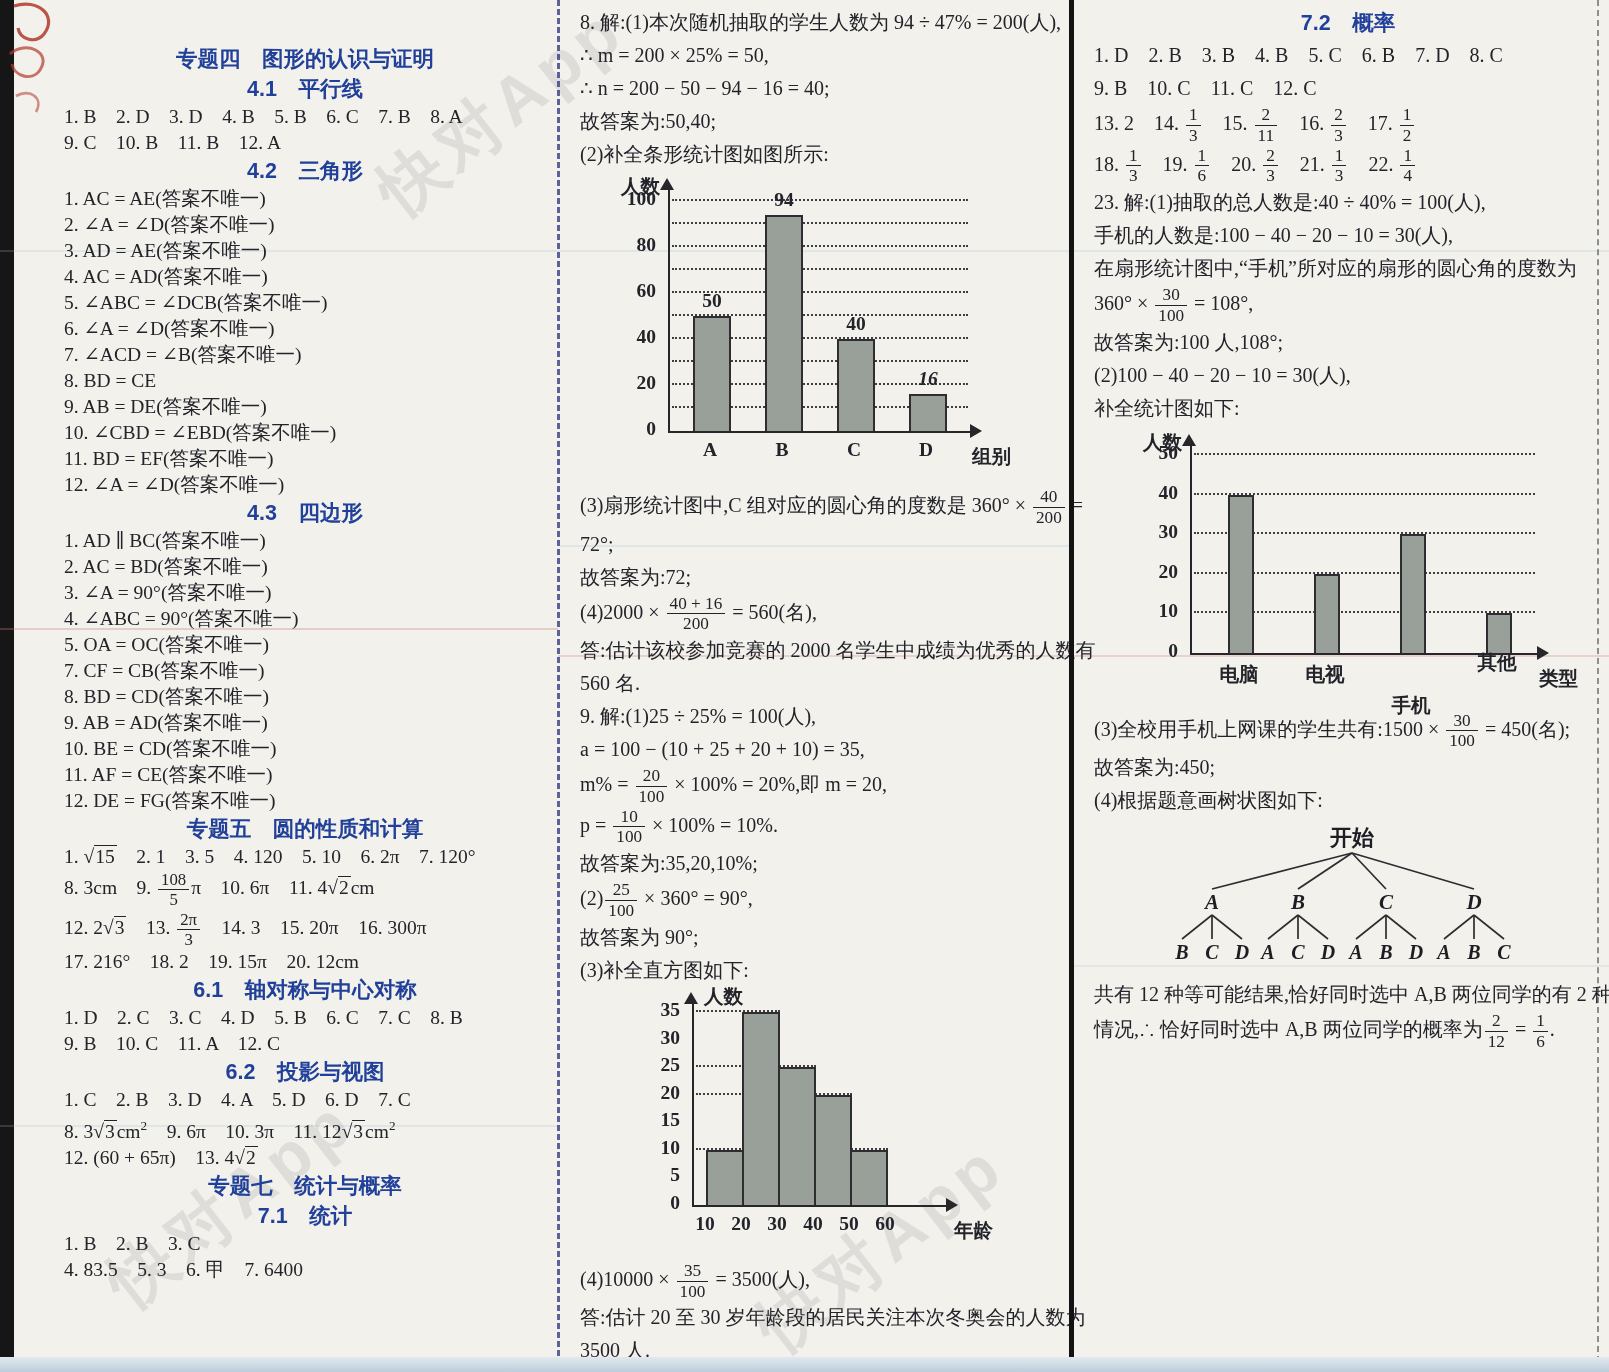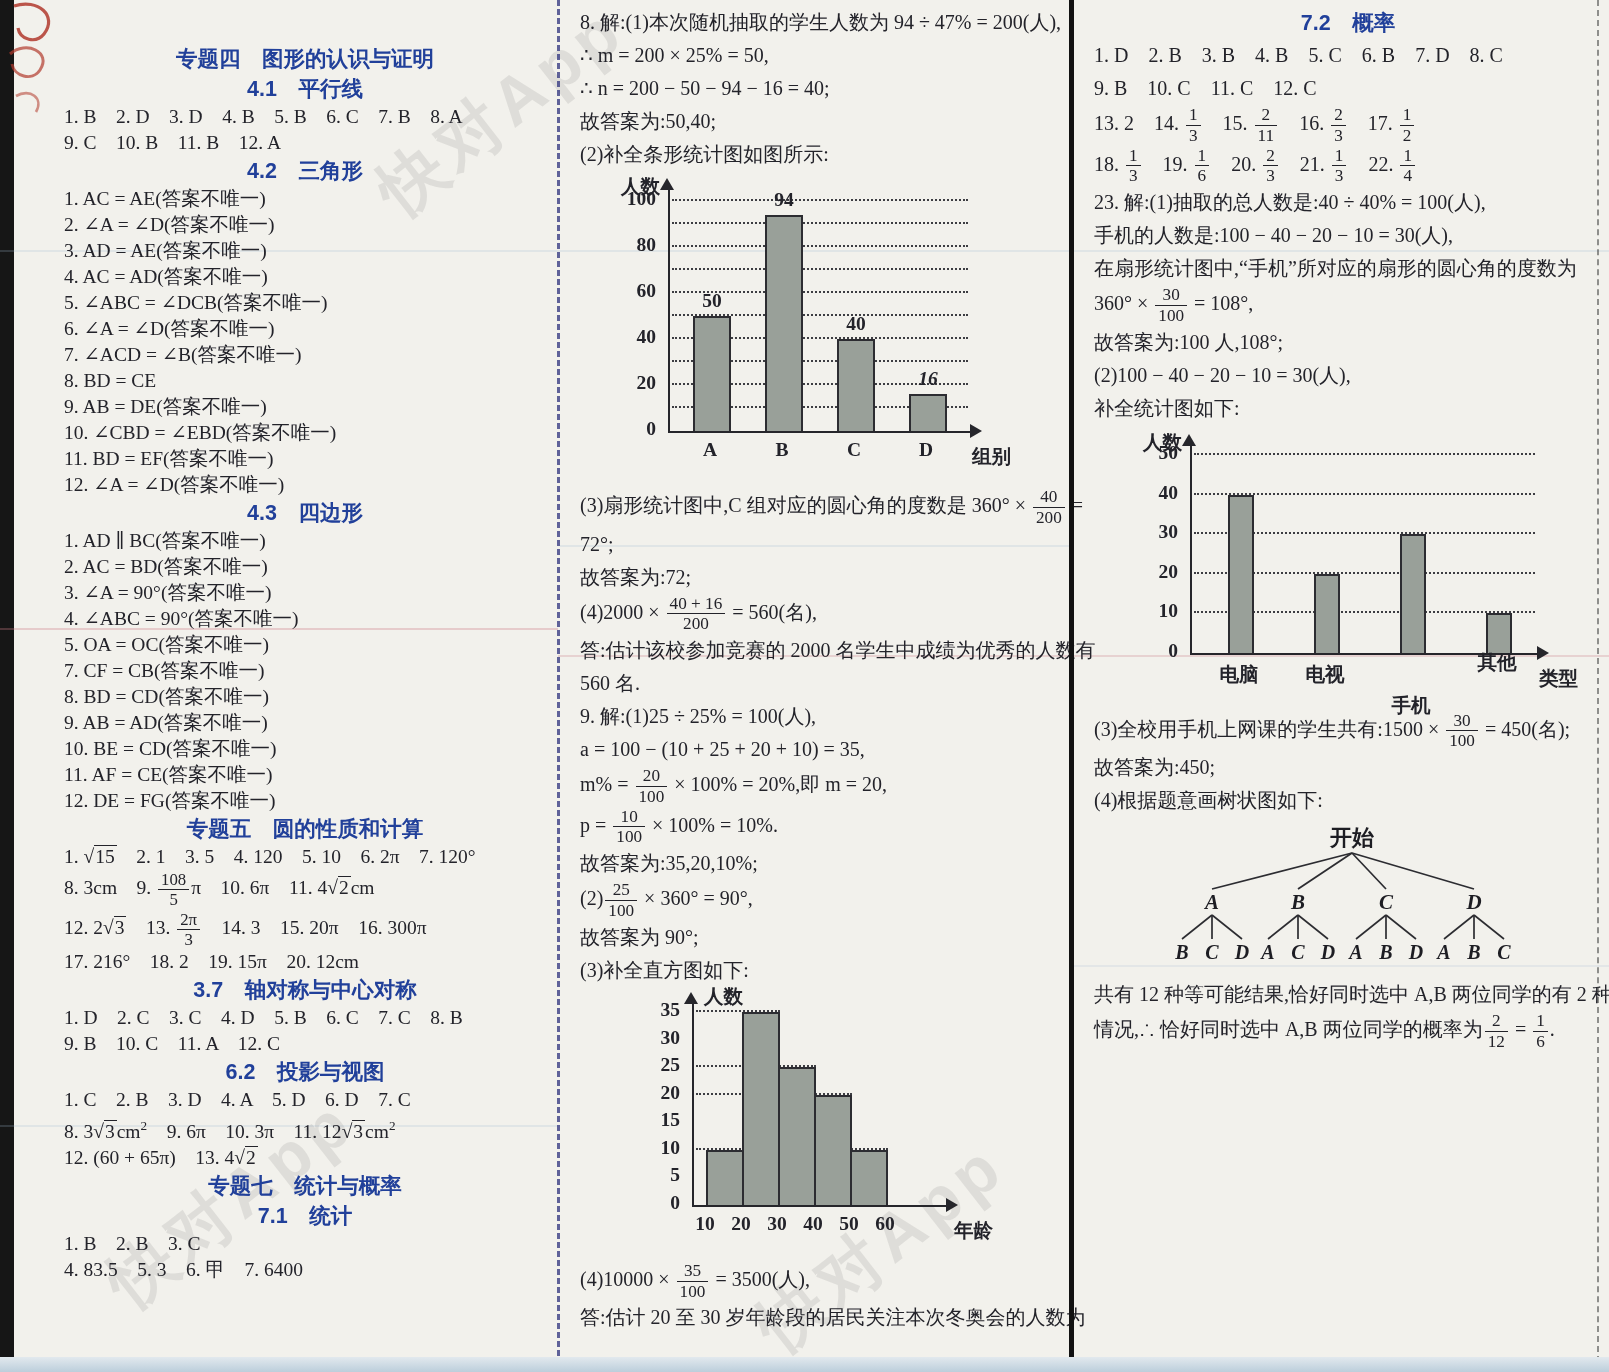--- a/index.html
+++ b/index.html
@@ -102,21 +102,21 @@
       <div class="ln">1. <span class="sq">√<span class="sqv">15</span></span>　2. 1　3. 5　4. 120　5. 10　6. 2π　7. 120°</div>
       <div class="ln">8. 3cm　9. <span class="frac">
           <span class="num">108</span>
           <span class="den">5</span>
         </span>π　10. 6π　11. 4<span class="sq">√<span class="sqv">2</span></span>cm</div>
       <div class="ln">12. 2<span class="sq">√<span class="sqv">3</span></span>　13. <span class="frac">
           <span class="num">2π</span>
           <span class="den">3</span>
         </span>　14. 3　15. 20π　16. 300π</div>
       <div class="ln">17. 216°　18. 2　19. 15π　20. 12cm</div>
-      <div class="h2">3.7　轴对称与中心对称</div>
+      <div class="h2">6.1　轴对称与中心对称</div>
       <div class="ln">1. D　2. C　3. C　4. D　5. B　6. C　7. C　8. B</div>
       <div class="ln">9. B　10. C　11. A　12. C</div>
       <div class="h2">6.2　投影与视图</div>
       <div class="ln">1. C　2. B　3. D　4. A　5. D　6. D　7. C</div>
       <div class="ln">8. 3<span class="sq">√<span class="sqv">3</span></span>cm<sup>2</sup>　9. 6π　10. 3π　11. 12<span class="sq">√<span class="sqv">3</span></span>cm<sup>2</sup></div>
       <div class="ln">12. (60 + 65π)　13. 4<span class="sq">√<span class="sqv">2</span></span></div>
       <div class="h1">专题七　统计与概率</div>
       <div class="h2">7.1　统计</div>
       <div class="ln">1. B　2. B　3. C</div>
       <div class="ln">4. 83.5　5. 3　6. 甲　7. 6400</div>
@@ -221,20 +221,21 @@
         <div class="axlab" style="left: 94px; top: -8px;">人数</div>
         <div class="arrV" style="left: 73.7px; top: -6px;"></div>
         <div class="arrH" style="left: 336px; top: 207px;"></div>
         <div class="axlab" style="left: 344px; top: 226px;">年龄</div>
       </div>
       <div class="ln">(4)10000 × <span class="frac">
           <span class="num">35</span>
           <span class="den">100</span>
         </span> = 3500(人),</div>
       <div class="ln">答:估计 20 至 30 岁年龄段的居民关注本次冬奥会的人数为</div>
+      <div class="ln">3500 人.</div>
     </div>
   <div id="col-right" class="col">
       <div class="h2">7.2　概率</div>
       <div class="ln">1. D　2. B　3. B　4. B　5. C　6. B　7. D　8. C</div>
       <div class="ln">9. B　10. C　11. C　12. C</div>
       <div class="ln">13. 2　14. <span class="frac">
           <span class="num">1</span>
           <span class="den">3</span>
         </span>　15. <span class="frac">
           <span class="num">2</span>

